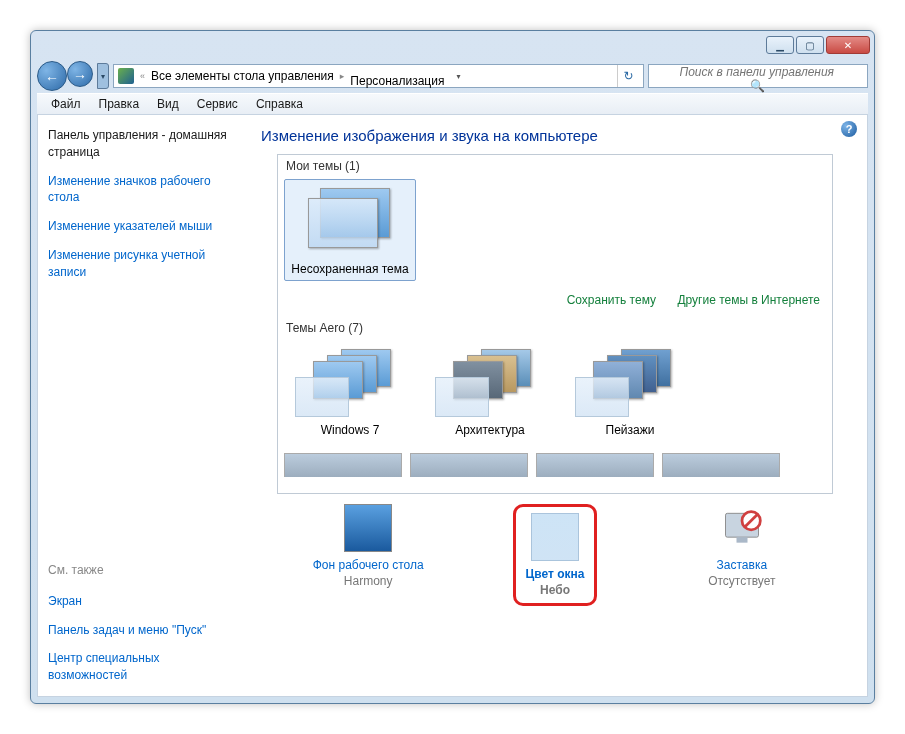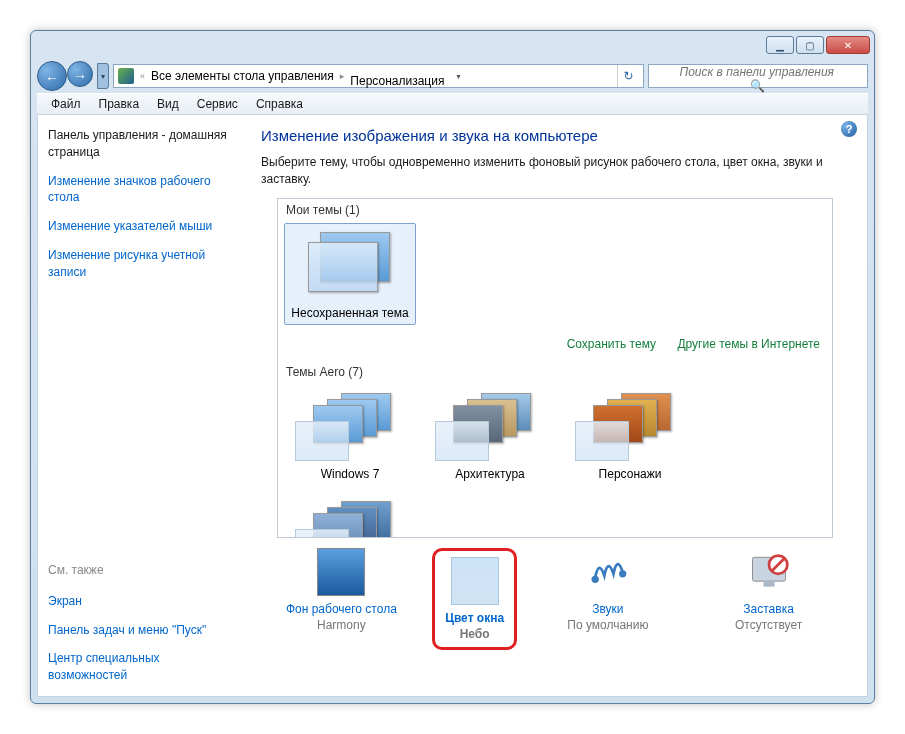--- a/index.html
+++ b/index.html
@@ -126,21 +126,20 @@
         <div class="spacer"></div>
         <div class="seealso">См. также</div>
         <a>Экран</a>
         <a>Панель задач и меню "Пуск"</a>
         <a>Центр специальных возможностей</a>
       </div>
 
       <div class="main">
         <div class="helpico">?</div>
         <h1>Изменение изображения и звука на компьютере</h1>
-        <p class="desc">Выберите тему, чтобы одновременно изменить фоновый рисунок рабочего стола, цвет окна, звуки и заставку.</p>
 
         <div class="themes">
           <div class="grouphdr">Мои темы (1)</div>
           <div class="themegrid">
             <div class="theme selected">
               <div class="thumb">
                 <div class="stack s1"></div>
                 <div class="stack s2"></div>
               </div>
               <div class="tlabel">Несохраненная тема</div>
@@ -163,29 +162,20 @@
             </div>
             <div class="theme t-arch">
               <div class="thumb">
                   <div class="stack p1"></div>
                   <div class="stack p2"></div>
                   <div class="stack p3"></div>
                   <div class="glass"></div>
                 </div>
               <div class="tlabel">Архитектура</div>
             </div>
-            <div class="theme t-char">
-              <div class="thumb">
-                  <div class="stack p1"></div>
-                  <div class="stack p2"></div>
-                  <div class="stack p3"></div>
-                  <div class="glass"></div>
-                </div>
-              <div class="tlabel">Персонажи</div>
-            </div>
             <div class="theme t-land">
               <div class="thumb">
                   <div class="stack p1"></div>
                   <div class="stack p2"></div>
                   <div class="stack p3"></div>
                   <div class="glass"></div>
                 </div>
               <div class="tlabel">Пейзажи</div>
             </div>
           </div>
@@ -202,31 +192,20 @@
             <div class="bico bg"></div>
             <a>Фон рабочего стола</a>
             <div class="sub">Harmony</div>
           </div>
           <div class="highlight">
             <div class="bitem" style="width:auto;">
               <div class="bico wc"></div>
               <a>Цвет окна</a>
               <div class="sub">Небо</div>
             </div>
-          </div>
-          <div class="bitem">
-            <div class="bico snd">
-              <svg viewBox="0 0 48 48">
-                  <path d="M10 30 Q14 10 20 28 Q24 8 30 26 Q34 6 40 24" stroke="#3a7cc0" stroke-width="3" fill="none"></path>
-                  <circle cx="10" cy="32" r="4" fill="#3a7cc0"></circle>
-                  <circle cx="40" cy="26" r="4" fill="#3a7cc0"></circle>
-                </svg>
-            </div>
-            <a>Звуки</a>
-            <div class="sub">По умолчанию</div>
           </div>
           <div class="bitem">
             <div class="bico ss">
               <svg viewBox="0 0 48 48">
                   <rect x="6" y="8" width="36" height="26" rx="2" fill="#c8d4e0" stroke="#888"></rect>
                   <rect x="18" y="34" width="12" height="6" fill="#aab8c8"></rect>
                   <circle cx="34" cy="16" r="10" fill="#fff" stroke="#d04040" stroke-width="3"></circle>
                   <line x1="27" y1="23" x2="41" y2="9" stroke="#d04040" stroke-width="3"></line>
                 </svg>
             </div>

